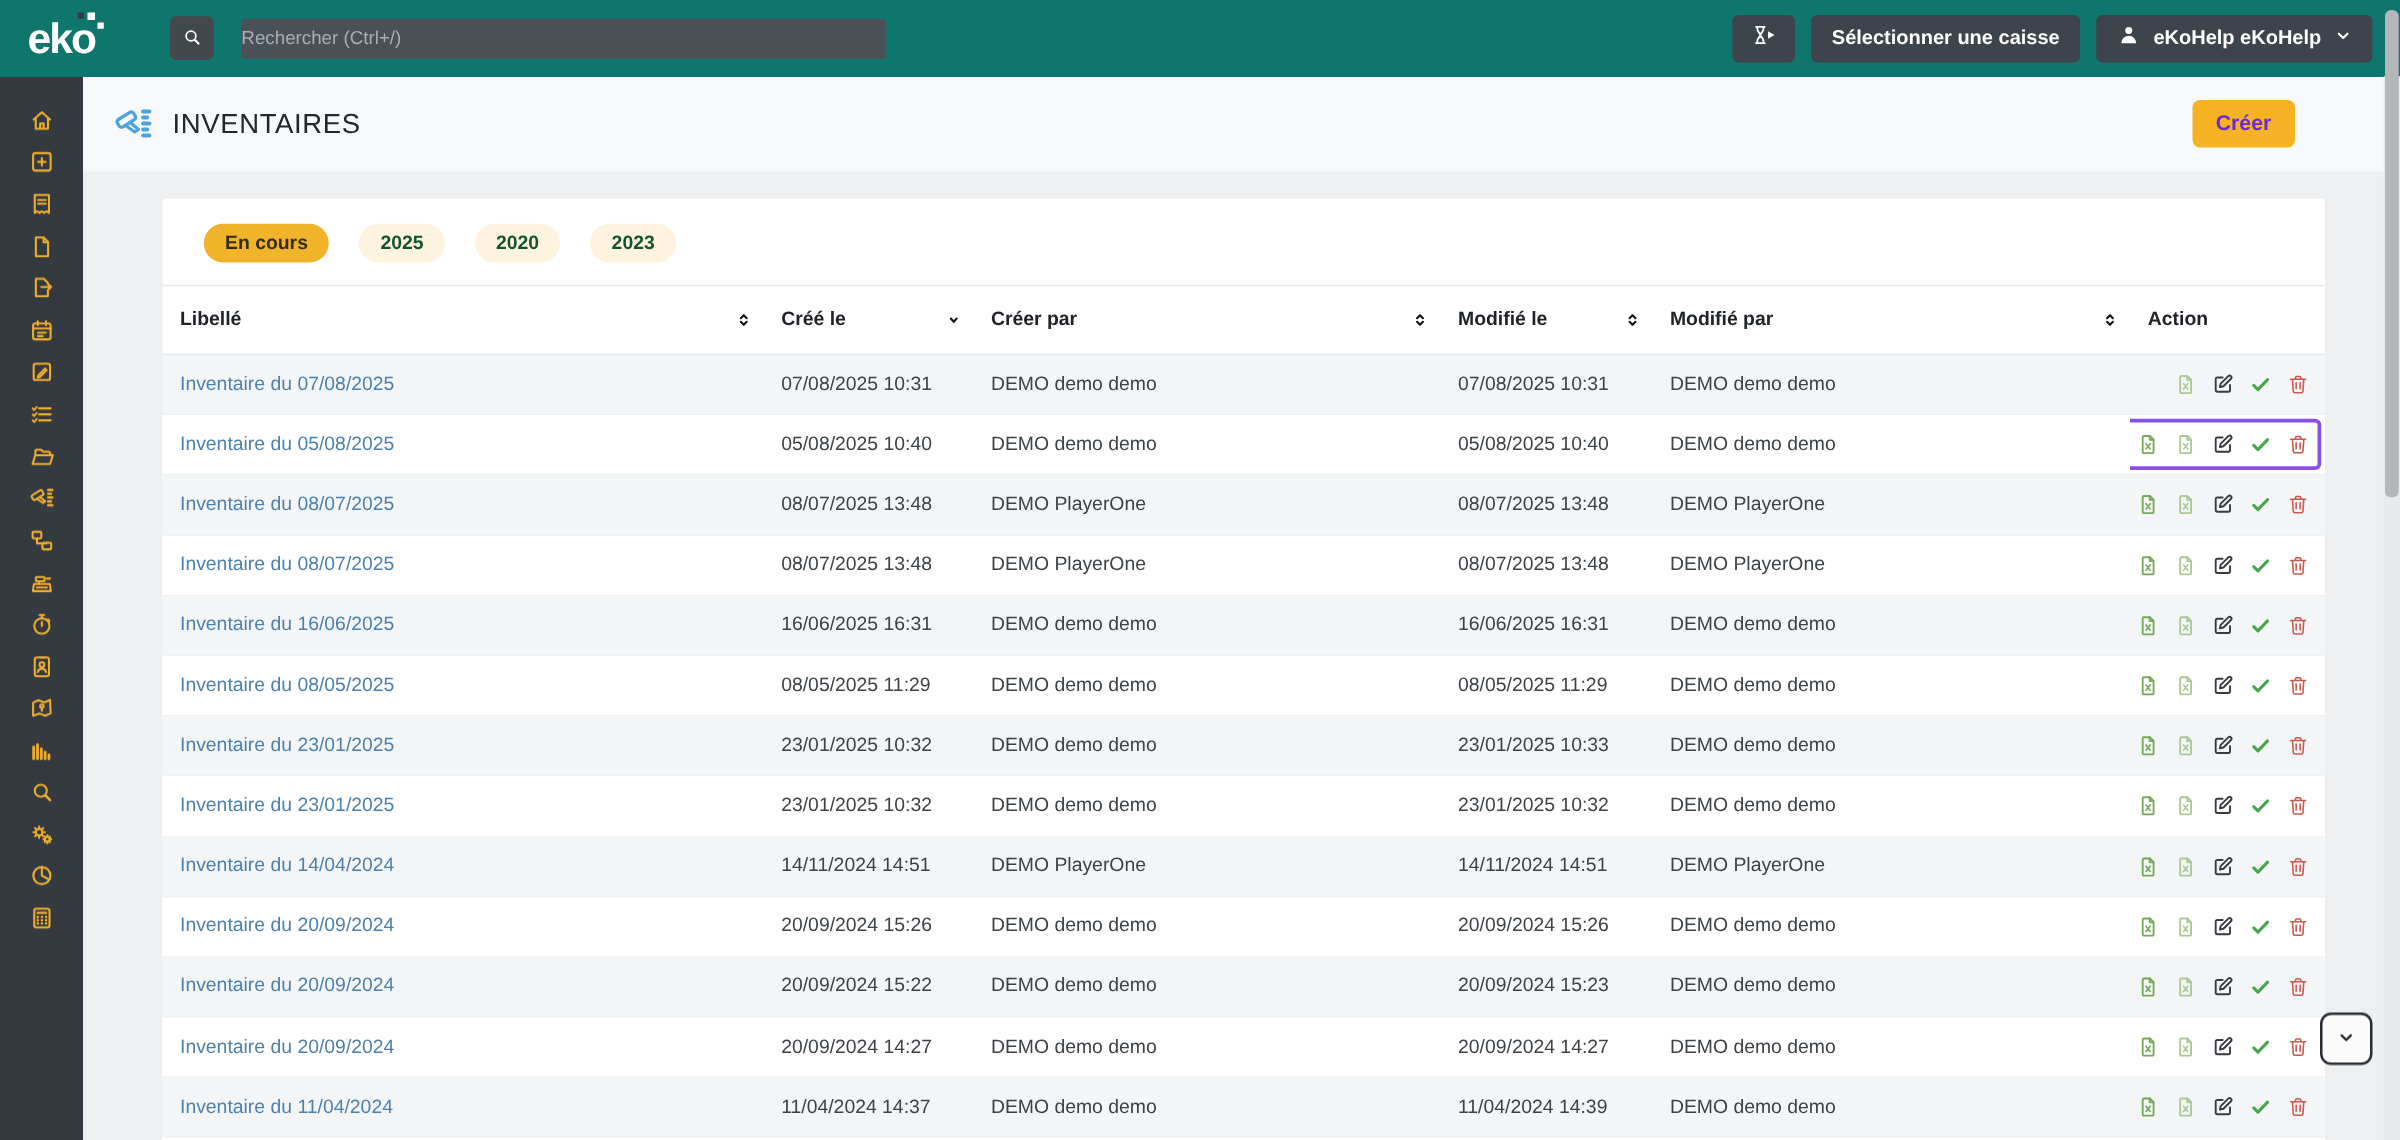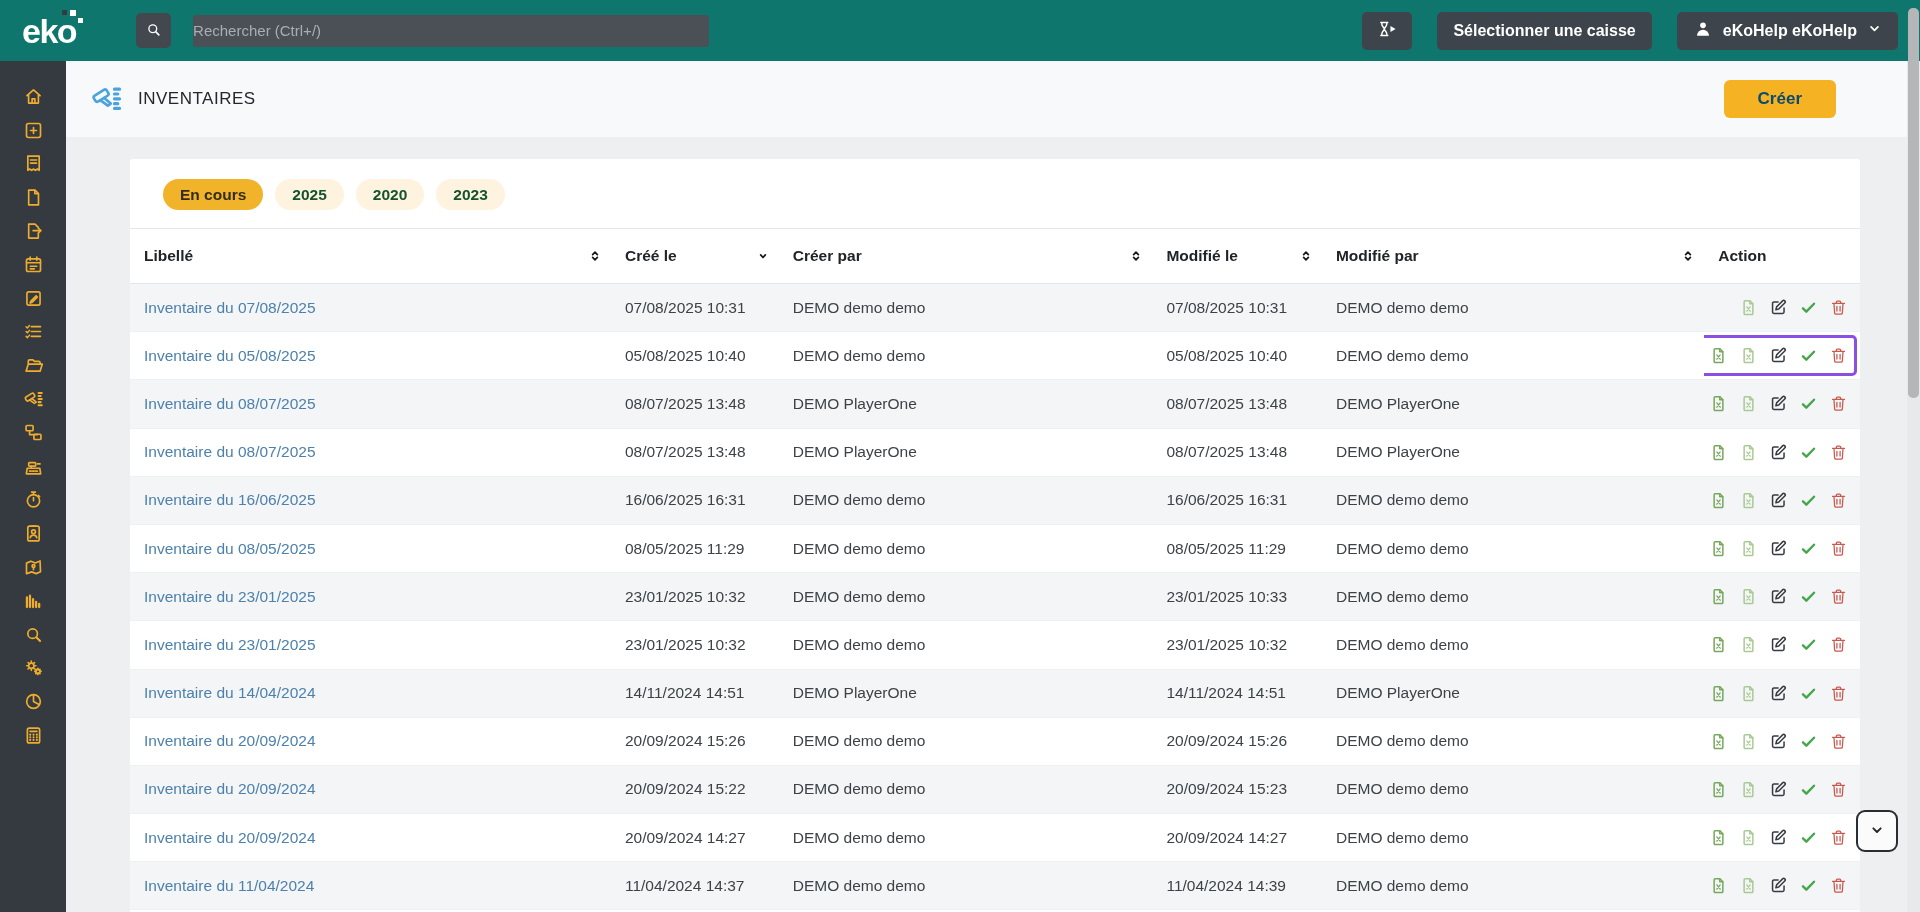--- a/index.html
+++ b/index.html
@@ -25,21 +25,21 @@
     width:35px; height:35px; margin-left:50px; border:none; border-radius:5px;
     background:#42484e; color:#fff; display:flex; align-items:center; justify-content:center; cursor:pointer;
   }
   .search-btn svg { width:17px; height:17px; }
   .search-input {
     margin-left:22px; width:516px; height:32px; background:#4a5056; border:none;
     border-radius:3px; color:#e8eaec; font-size:15px; padding:0 0; outline:none;
     font-family:"Liberation Sans", sans-serif;
   }
   .search-input::placeholder { color:#a9aeb3; }
-  .tb-right { margin-left:auto; display:flex; align-items:center; gap:25px; }
+  .tb-right { margin-left:auto; display:flex; align-items:center; gap:13px; }
   .tb-btn {
     height:38px; background:#3d444b; border:none; border-radius:5px; color:#fff;
     display:flex; align-items:center; gap:10px; padding:0 16px;
     font-size:16px; font-weight:700; cursor:pointer; font-family:"Liberation Sans", sans-serif;
   }
   .tb-btn.icon-only { width:50px; justify-content:center; padding:0; }
   .tb-btn svg { width:20px; height:20px; }
   .tb-btn .chev svg { width:15px; height:15px; }
 
   
@@ -48,32 +48,32 @@
     display:flex; flex-direction:column; align-items:center; padding-top:21px; z-index:9;
   }
   .side-item { width:100%; height:33.6px; display:flex; align-items:center; justify-content:center; color:#efad2d; cursor:pointer; }
   .side-item svg { width:21px; height:21px; }
 
   
   .main { position:absolute; top:61px; left:66px; right:0; bottom:0; }
   .title-band { height:76px; background:#f8f9fa; display:flex; align-items:center; padding:0 84px 0 24px; }
   .title-icon { color:#4aa3de; display:flex; }
   .title-icon svg { width:33px; height:33px; }
-  .page-title { margin:0 0 0 15px; font-size:17px; font-weight:400; letter-spacing:0.5px; color:#23282c; }
+  .page-title { margin:0 0 0 15px; font-size:22px; font-weight:400; letter-spacing:0.5px; color:#23282c; }
   .create-btn {
-    margin-left:auto; height:38px; padding:0 34px; background:#f5b324; border:none;
-    border-radius:6px; font-size:17px; font-weight:700; color:#0c4a6e; cursor:pointer;
+    margin-left:auto; height:38px; padding:0 19px; background:#f5b324; border:none;
+    border-radius:6px; font-size:17px; font-weight:700; color:#6d28d9; cursor:pointer;
     font-family:"Liberation Sans", sans-serif;
   }
 
   .content { padding:22px 60px 0 64px; }
   .card { background:#fff; border-radius:3px; padding-top:20px; }
 
   
-  .chips { display:flex; gap:12px; padding:0 0 18px 33px; }
+  .chips { display:flex; gap:24px; padding:0 0 18px 33px; }
   .chip {
     height:31px; border:none; border-radius:16px; padding:0 17px; background:#fdf3df;
     font-size:15.5px; font-weight:700; color:#14532d; cursor:pointer;
     font-family:"Liberation Sans", sans-serif;
   }
   .chip.active { background:#f1b32a; color:#332c1d; }
 
   
   .thead, .tr {
     display:grid;

